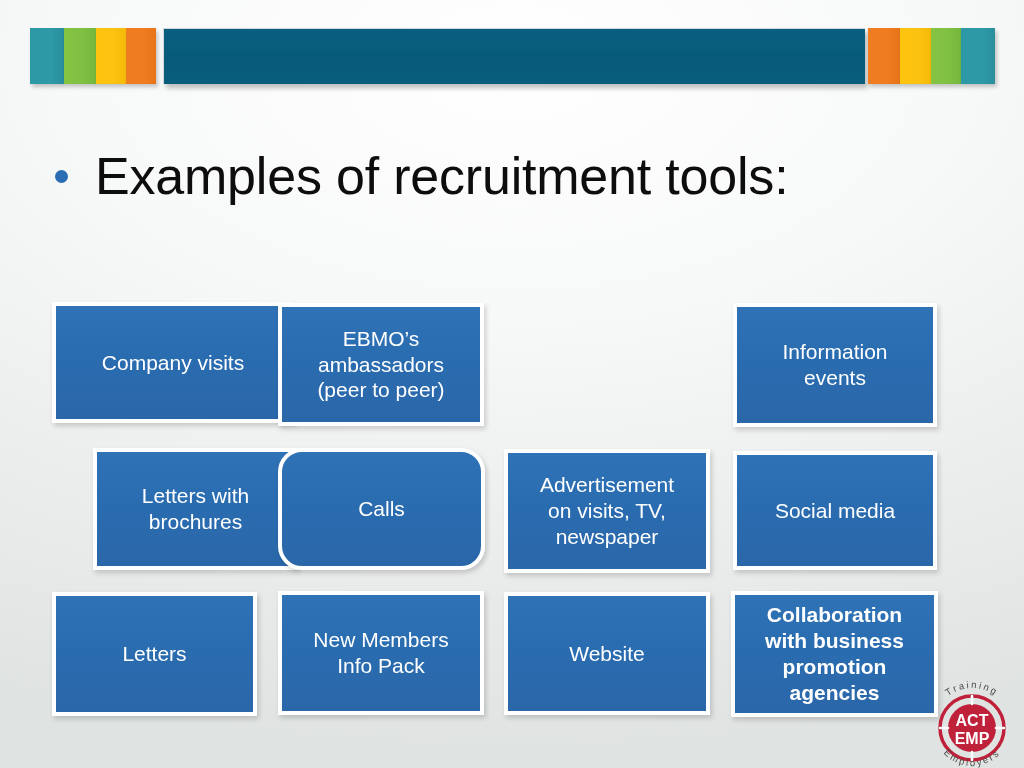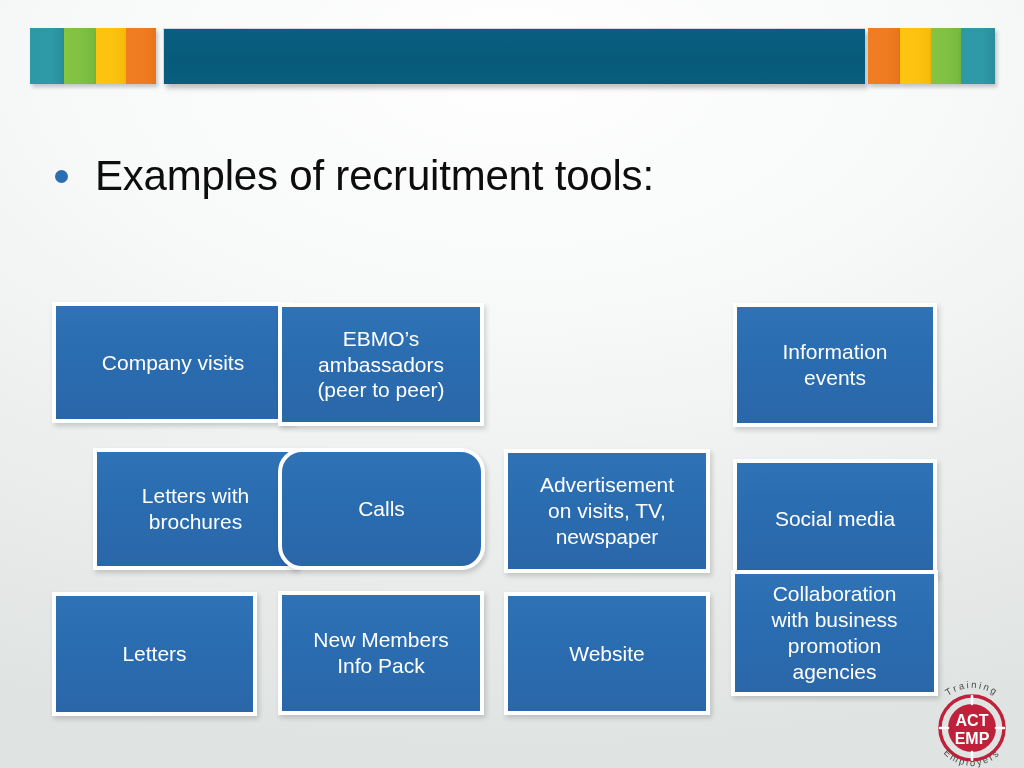--- a/index.html
+++ b/index.html
@@ -79,21 +79,21 @@
   }
   .title-bullet {
     width: 13px;
     height: 13px;
     border-radius: 50%;
     background: #2a6db3;
     margin-right: 27px;
     flex: 0 0 auto;
   }
   .title-text {
-    font-size: 42px;
+    font-size: 52px;
     line-height: 1.05;
     color: #0d0d0d;
     font-weight: normal;
     letter-spacing: -0.2px;
     white-space: nowrap;
   }
 
   
   .box {
     position: absolute;
@@ -115,27 +115,27 @@
   
   .b-company   { left: 52px;  top: 302px; width: 242px; height: 121px; }
   .b-ebmo      { left: 278px; top: 303px; width: 206px; height: 123px; }
   .b-road      { left: 505px; top: 303px; width: 205px; height: 121px; }
   .b-info      { left: 733px; top: 303px; width: 204px; height: 124px; }
 
   
   .b-letters   { left: 52px;  top: 448px; width: 205px; height: 122px; margin-left: 41px; }
   .b-calls     { left: 278px; top: 448px; width: 207px; height: 122px; border-radius: 24px; }
   .b-advert    { left: 504px; top: 449px; width: 206px; height: 124px; }
-  .b-social    { left: 733px; top: 451px; width: 204px; height: 119px; margin-top: 8px; }
+  .b-social    { left: 733px; top: 451px; width: 204px; height: 119px; }
 
   
   .b-emails    { left: 52px;  top: 592px; width: 205px; height: 124px; }
   .b-newmem    { left: 278px; top: 591px; width: 206px; height: 124px; }
   .b-website   { left: 504px; top: 592px; width: 206px; height: 123px; }
-  .b-collab    { left: 731px; top: 570px; width: 207px; height: 126px; }
+  .b-collab    { left: 731px; top: 591px; width: 207px; height: 126px; font-weight: bold; }
 
   
   .logo {
     position: absolute;
     left: 922px;
     top: 676px;
     width: 100px;
     height: 92px;
   }
   .logo svg { display: block; }

